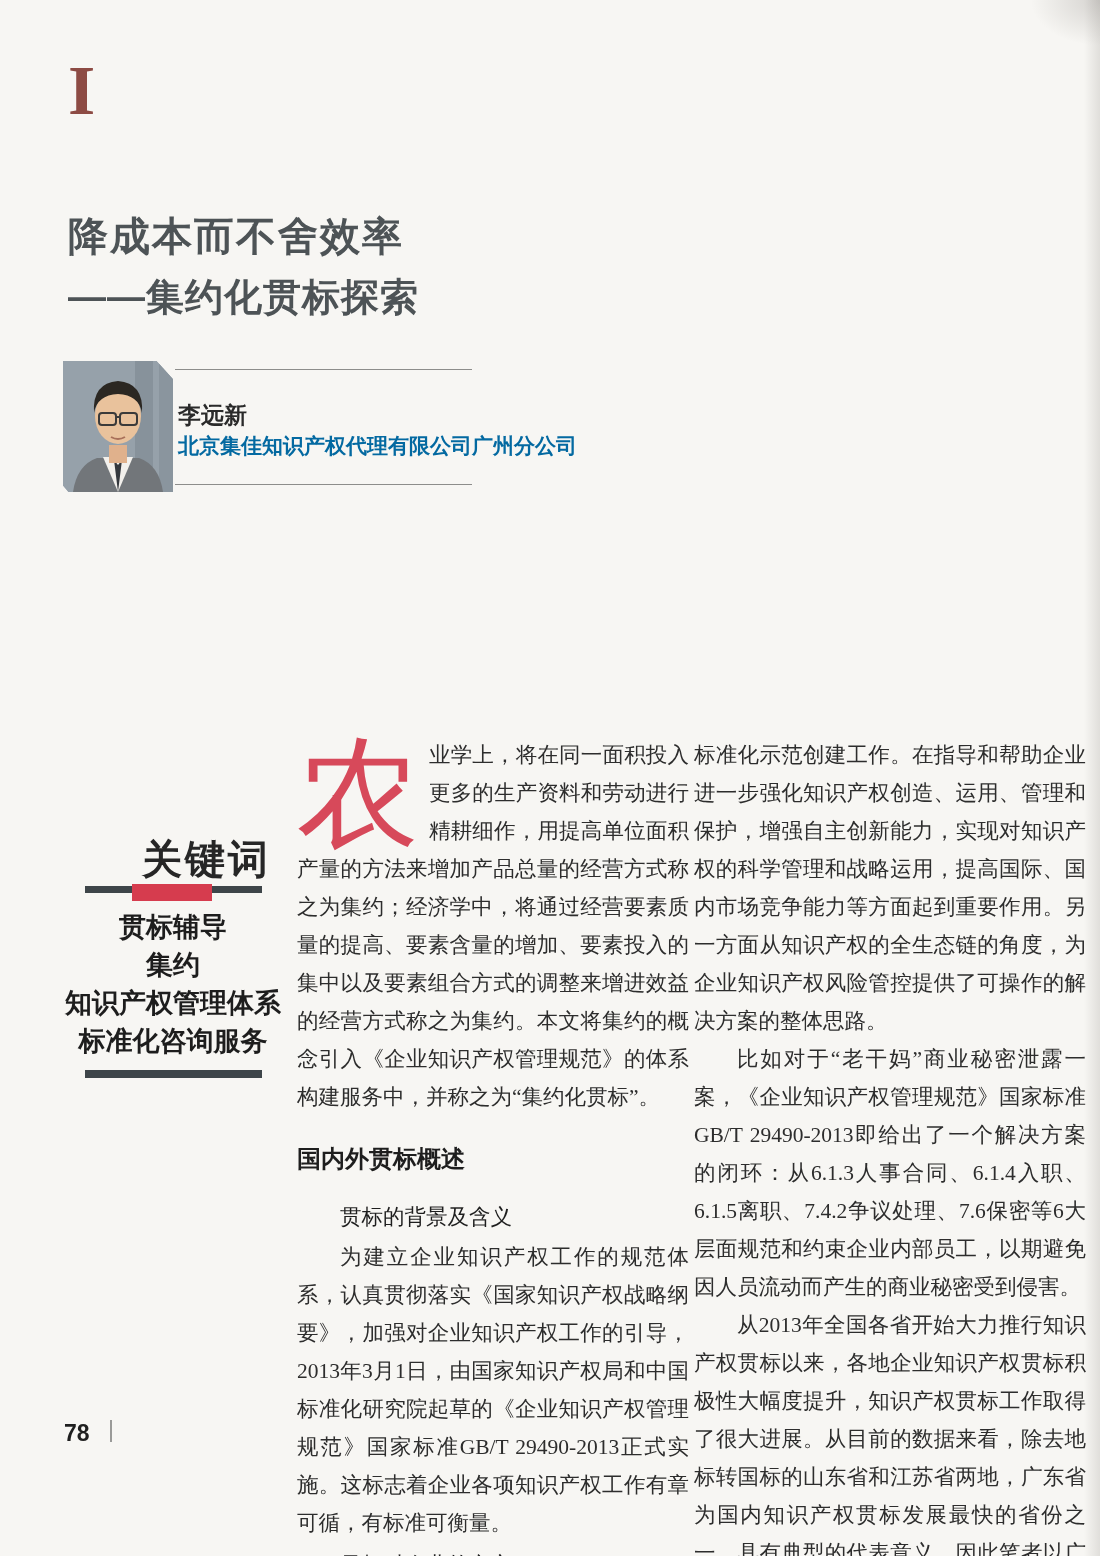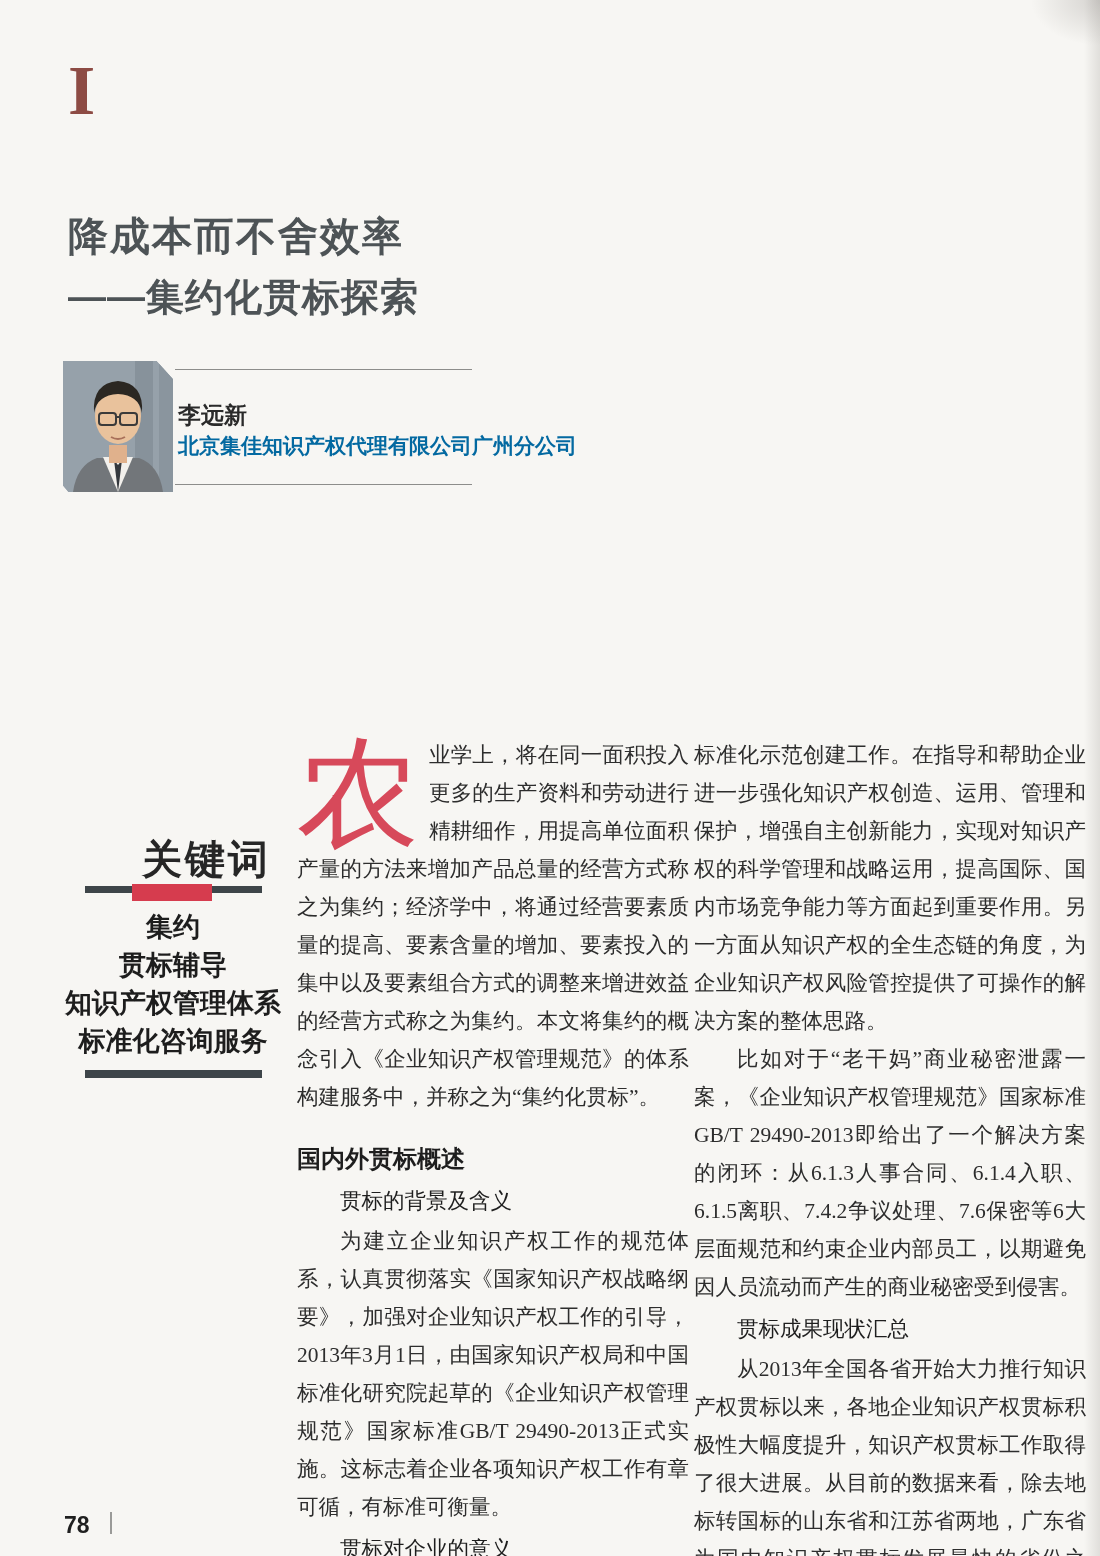--- a/index.html
+++ b/index.html
@@ -93,29 +93,29 @@
   }
   p.no-indent { text-indent:0; }
   .dropcap {
     float:left;
     font-family:"Liberation Serif", serif;
     font-size:122px; line-height:100px;
     color:#d7495a; margin:8px 10px 0 0;
   }
   .sec-h {
     font-family:"Liberation Sans", sans-serif; font-weight:700;
-    font-size:24px; line-height:30px; color:#1e1e1e; margin:28px 0 8px 0;
+    font-size:24px; line-height:30px; color:#1e1e1e; margin:28px 0 24px 0;
   }
   .sub-h {
     font-family:"Liberation Sans", sans-serif; font-weight:400;
     font-size:21.5px; line-height:38px; color:#1e1e1e; text-indent:2em; margin:4px 0 2px 0;
   }
 
   
-  .footer { position:absolute; left:64px; top:1512px; display:flex; align-items:flex-start; }
+  .footer { position:absolute; left:64px; top:1420px; display:flex; align-items:flex-start; }
   .page-num {
     font-family:"Liberation Sans", sans-serif; font-size:23px; font-weight:700; color:#1f1f1f;
   }
   .footer-divider { width:2px; height:22px; background:#9a9a98; margin-left:20px; }
 </style>
 </head>
 <body>
 
 <div class="scan-edge"></div>
 <div class="scan-smudge"></div>
@@ -146,41 +146,40 @@
 </div>
 <div class="author-rule rule-top"></div>
 <div class="author-name">李远新</div>
 <div class="author-affiliation">北京集佳知识产权代理有限公司广州分公司</div>
 <div class="author-rule rule-bottom"></div>
 
 <div class="kw-heading">关键词</div>
 <div class="kw-bar-gray"></div>
 <div class="kw-bar-red"></div>
 <div class="kw-list">
+  <div class="kw-item">贯标辅导</div>
   <div class="kw-item">集约</div>
-  <div class="kw-item">贯标辅导</div>
   <div class="kw-item">知识产权管理体系</div>
   <div class="kw-item">标准化咨询服务</div>
 </div>
 <div class="kw-bar-bottom"></div>
 
 <div class="col col-left">
   <p class="body no-indent">
     <span class="dropcap">农</span><span>业学上，将在同一面积投入更多的生产资料和劳动进行精耕细作，用提高单位面积产量的方法来增加产品总量的经营方式称之为集约；经济学中，将通过经营要素质量的提高、要素含量的增加、要素投入的集中以及要素组合方式的调整来增进效益的经营方式称之为集约。本文将集约的概念引入《企业知识产权管理规范》的体系构建服务中，并称之为“集约化贯标”。</span>
   </p>
   <h3 class="sec-h">国内外贯标概述</h3>
   <h4 class="sub-h">贯标的背景及含义</h4>
   <p class="body">为建立企业知识产权工作的规范体系，认真贯彻落实《国家知识产权战略纲要》，加强对企业知识产权工作的引导，2013年3月1日，由国家知识产权局和中国标准化研究院起草的《企业知识产权管理规范》国家标准GB/T 29490-2013正式实施。这标志着企业各项知识产权工作有章可循，有标准可衡量。</p>
   <h4 class="sub-h">贯标对企业的意义</h4>
 
 </div>
 
 <div class="col col-right">
   <p class="body no-indent">标准化示范创建工作。在指导和帮助企业进一步强化知识产权创造、运用、管理和保护，增强自主创新能力，实现对知识产权的科学管理和战略运用，提高国际、国内市场竞争能力等方面起到重要作用。另一方面从知识产权的全生态链的角度，为企业知识产权风险管控提供了可操作的解决方案的整体思路。</p>
   <p class="body">比如对于“老干妈”商业秘密泄露一案，《企业知识产权管理规范》国家标准GB/T 29490-2013即给出了一个解决方案的闭环：从6.1.3人事合同、6.1.4入职、6.1.5离职、7.4.2争议处理、7.6保密等6大层面规范和约束企业内部员工，以期避免因人员流动而产生的商业秘密受到侵害。</p>
-  <h4 class="sub-h">贯标成果现状汇总</h4>
   <p class="body">从2013年全国各省开始大力推行知识产权贯标以来，各地企业知识产权贯标积极性大幅度提升，知识产权贯标工作取得了很大进展。从目前的数据来看，除去地标转国标的山东省和江苏省两地，广东省为国内知识产权贯标发展最快的省份之一，具有典型的代表意义，因此笔者以广东省为标本对知识产权贯标数据进行了汇总统计：</p>
 </div>
 
 <div class="footer">
   <span class="page-num">78</span>
   <span class="footer-divider"></span>
 </div>
 
 </body></html>

